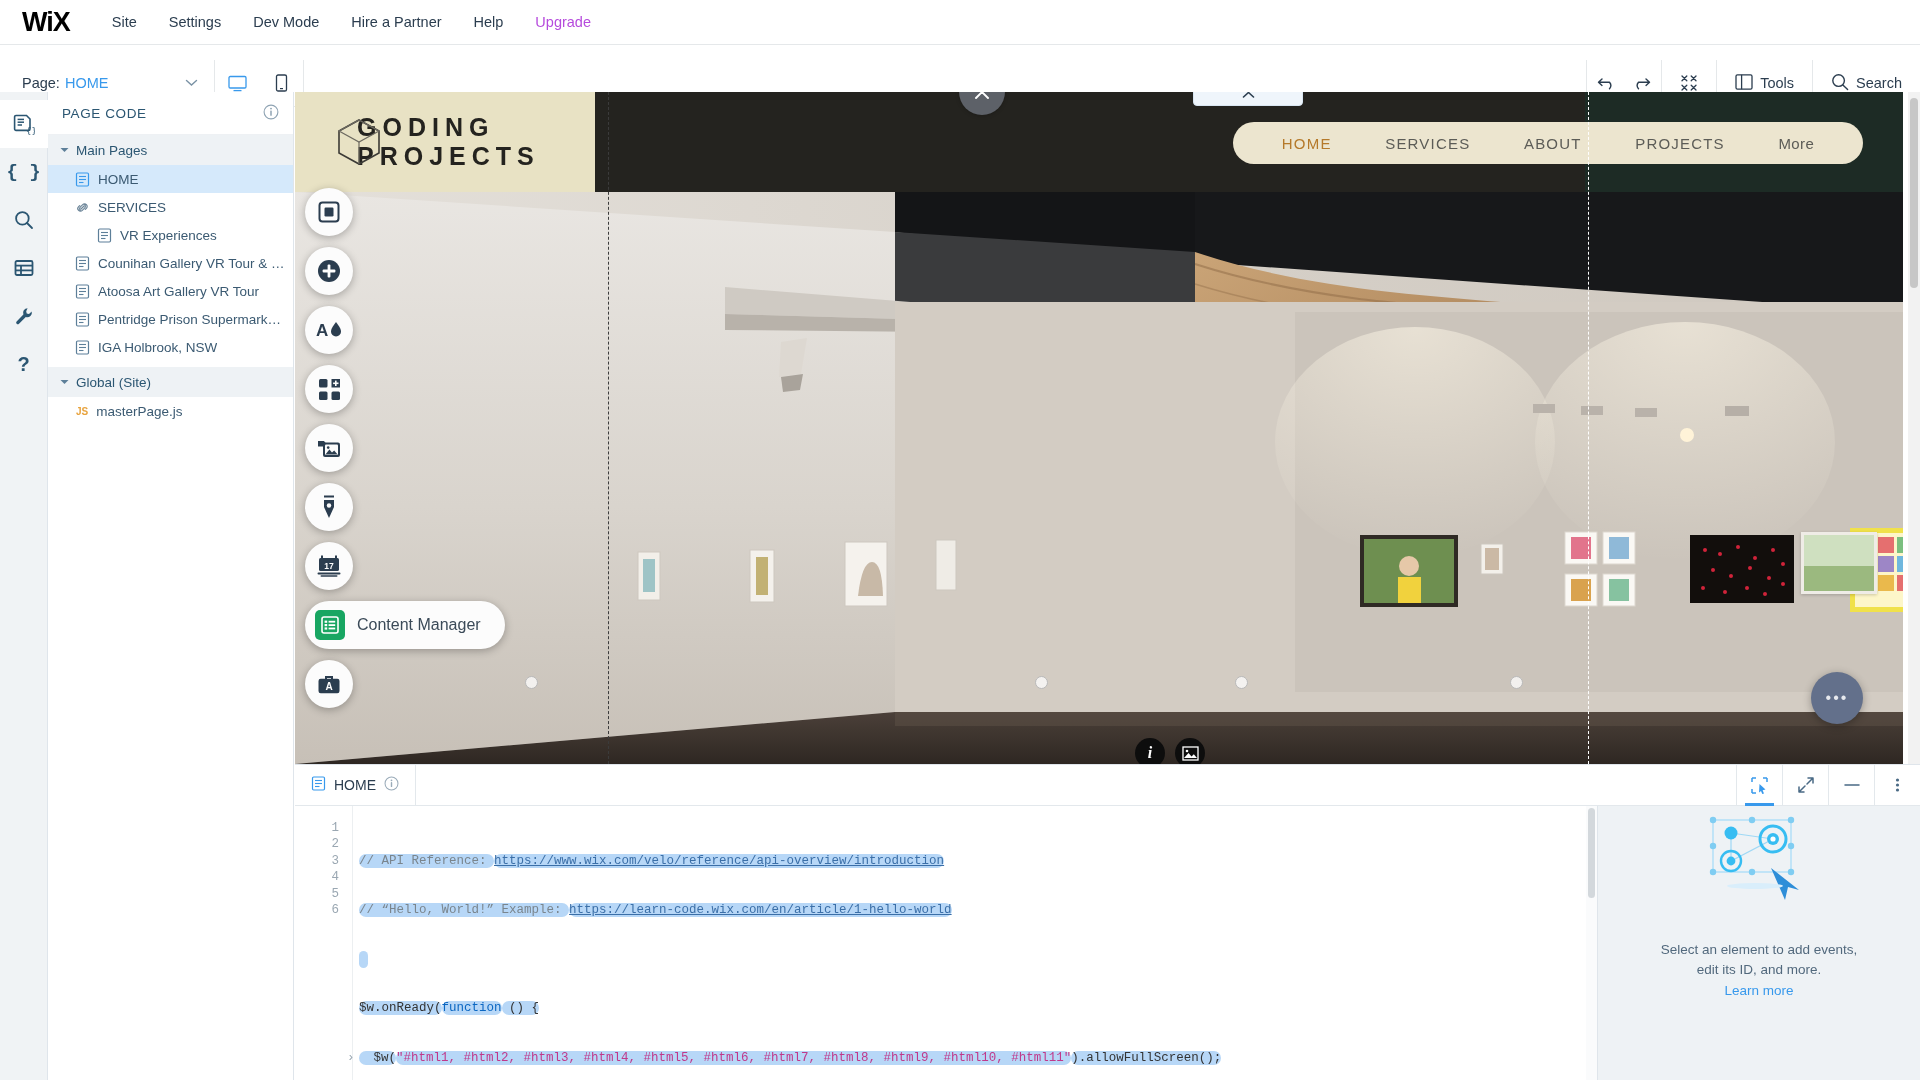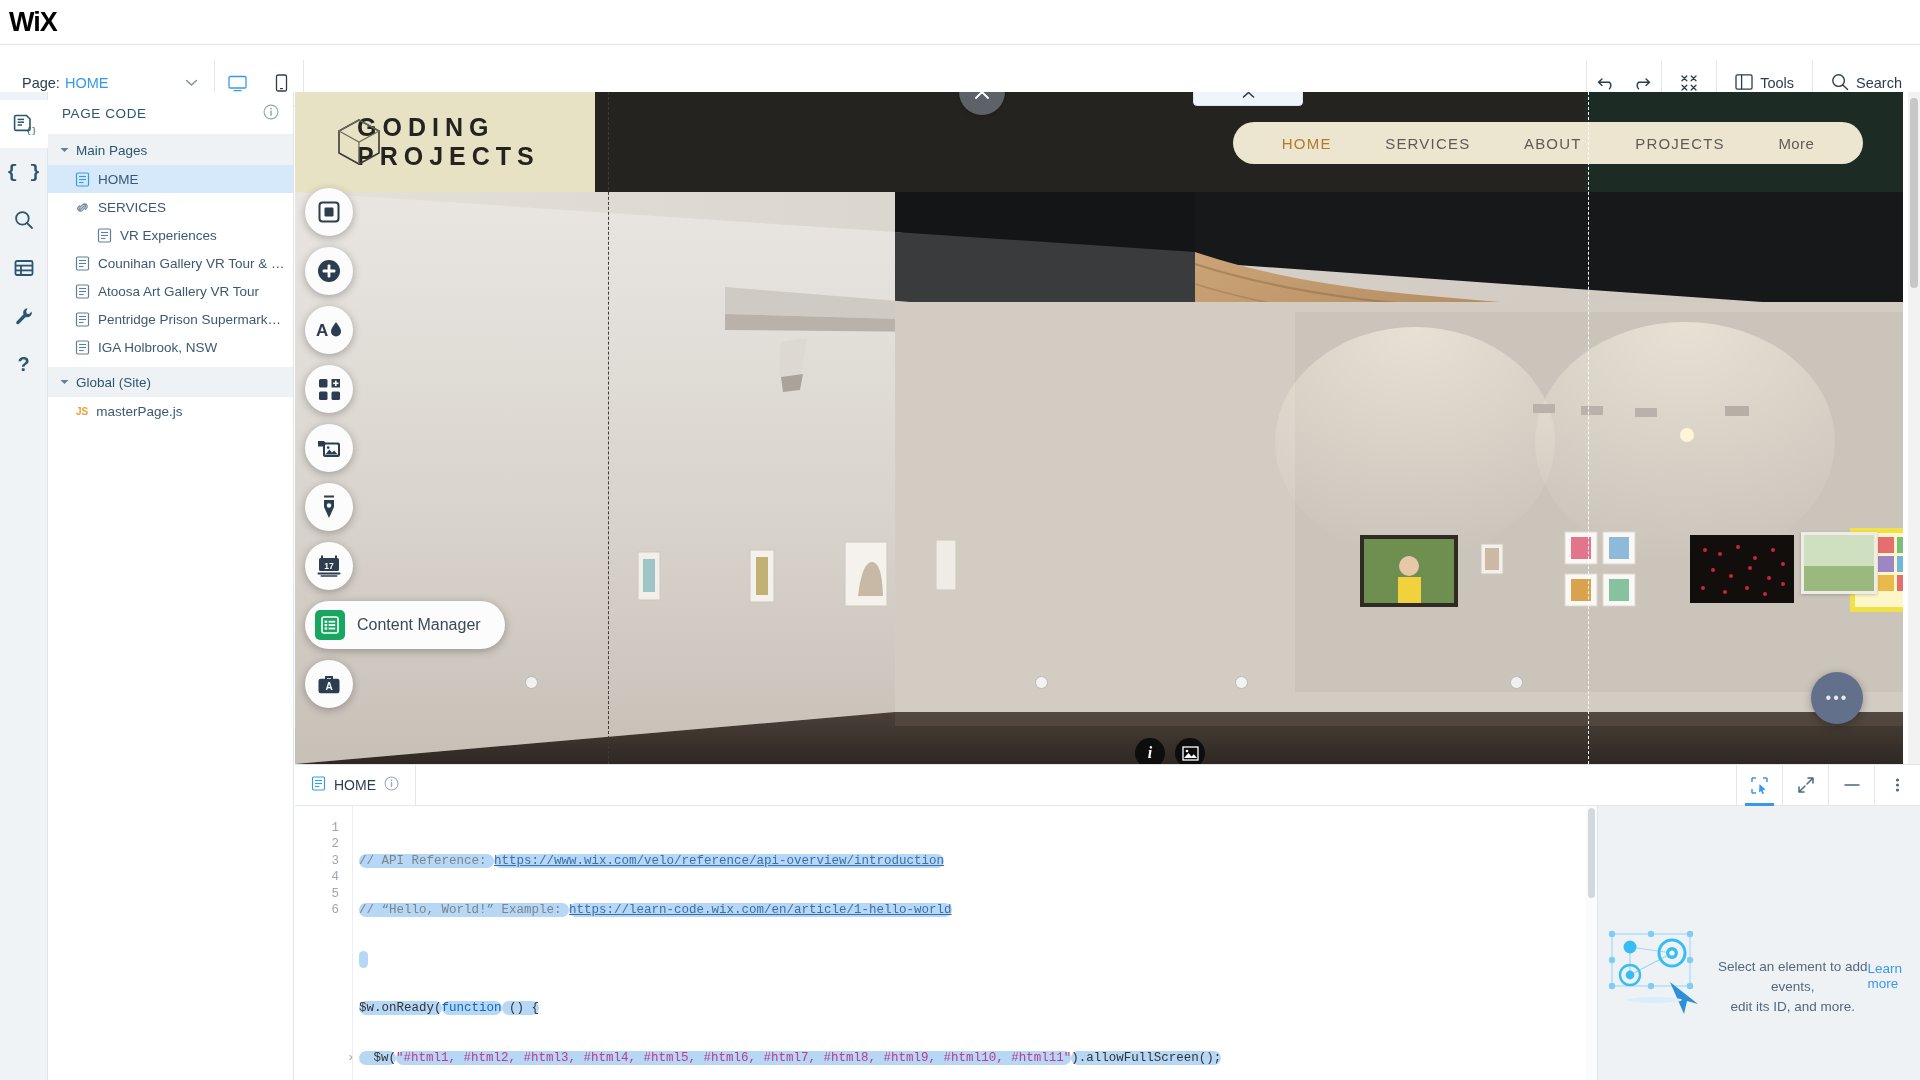--- a/index.html
+++ b/index.html
@@ -10,21 +10,21 @@
   }
   #app { position: relative; width: 1920px; height: 1080px; }
 
   
   .topbar {
     position: absolute; top: 0; left: 0; width: 1920px; height: 45px;
     background: #fff; border-bottom: 1px solid #e5e8ea;
     display: flex; align-items: center;
   }
   .wix-logo {
-    margin-left: 9px; margin-right: 26px;
+    margin-left: 22px; margin-right: 26px;
     font-weight: 700; font-size: 27px; letter-spacing: -1px; color: #000;
     font-family: "Liberation Sans", sans-serif;
   }
   .topmenu { display: flex; align-items: center; gap: 0; }
   .topmenu-item {
     font-size: 14.5px; color: #2b3d4f; padding: 0 16px; cursor: default;
     line-height: 45px;
   }
   .topmenu-item.upgrade { color: #b64bdd; }
   .topright { margin-left: auto; display: flex; align-items: center; padding-right: 20px; gap: 0; }
@@ -236,35 +236,43 @@
   .code-vscroll {
     position: absolute; top: 0; right: 0; width: 11px; height: 275px; background: #fafbfc;
   }
   .code-vscroll .thumb {
     position: absolute; top: 2px; left: 2px; width: 7px; height: 90px;
     background: #d3d8dc; border-radius: 4px;
   }
 
   .props-panel {
     flex: 1; background: #eef2f5; border-left: 1px solid #dfe5eb;
-    display: flex; flex-direction: row; align-items: center; padding-top: 62px;
+    display: flex; flex-direction: column; align-items: center; 
   }
   .props-illus { width: 120px; height: 110px; }
   .props-text {
     margin-top: 24px; text-align: center; font-size: 13.5px; color: #52697d; line-height: 20px;
   }
   .props-link { color: #3899ec; font-size: 13.5px; margin-top: 3px; }
 </style>
 </head>
 <body>
 
 <div id="app">
 
   <div class="topbar">
     <div class="wix-logo">WiX</div>
+    <div class="topmenu">
+      <div class="topmenu-item">Site</div>
+      <div class="topmenu-item">Settings</div>
+      <div class="topmenu-item">Dev Mode</div>
+      <div class="topmenu-item">Hire a Partner</div>
+      <div class="topmenu-item">Help</div>
+      <div class="topmenu-item upgrade">Upgrade</div>
+    </div>
   </div>
 
   <div class="secondbar">
     <div class="page-selector">
       <span class="lbl">Page:</span>
       <span class="val">HOME</span>
       <span class="chev">
         <svg width="13" height="8" viewBox="0 0 13 8">
             <path d="M1.5 1.5 L6.5 6 L11.5 1.5" stroke="#7a92a5" stroke-width="1.4" fill="none" stroke-linecap="round"></path>
           </svg>

